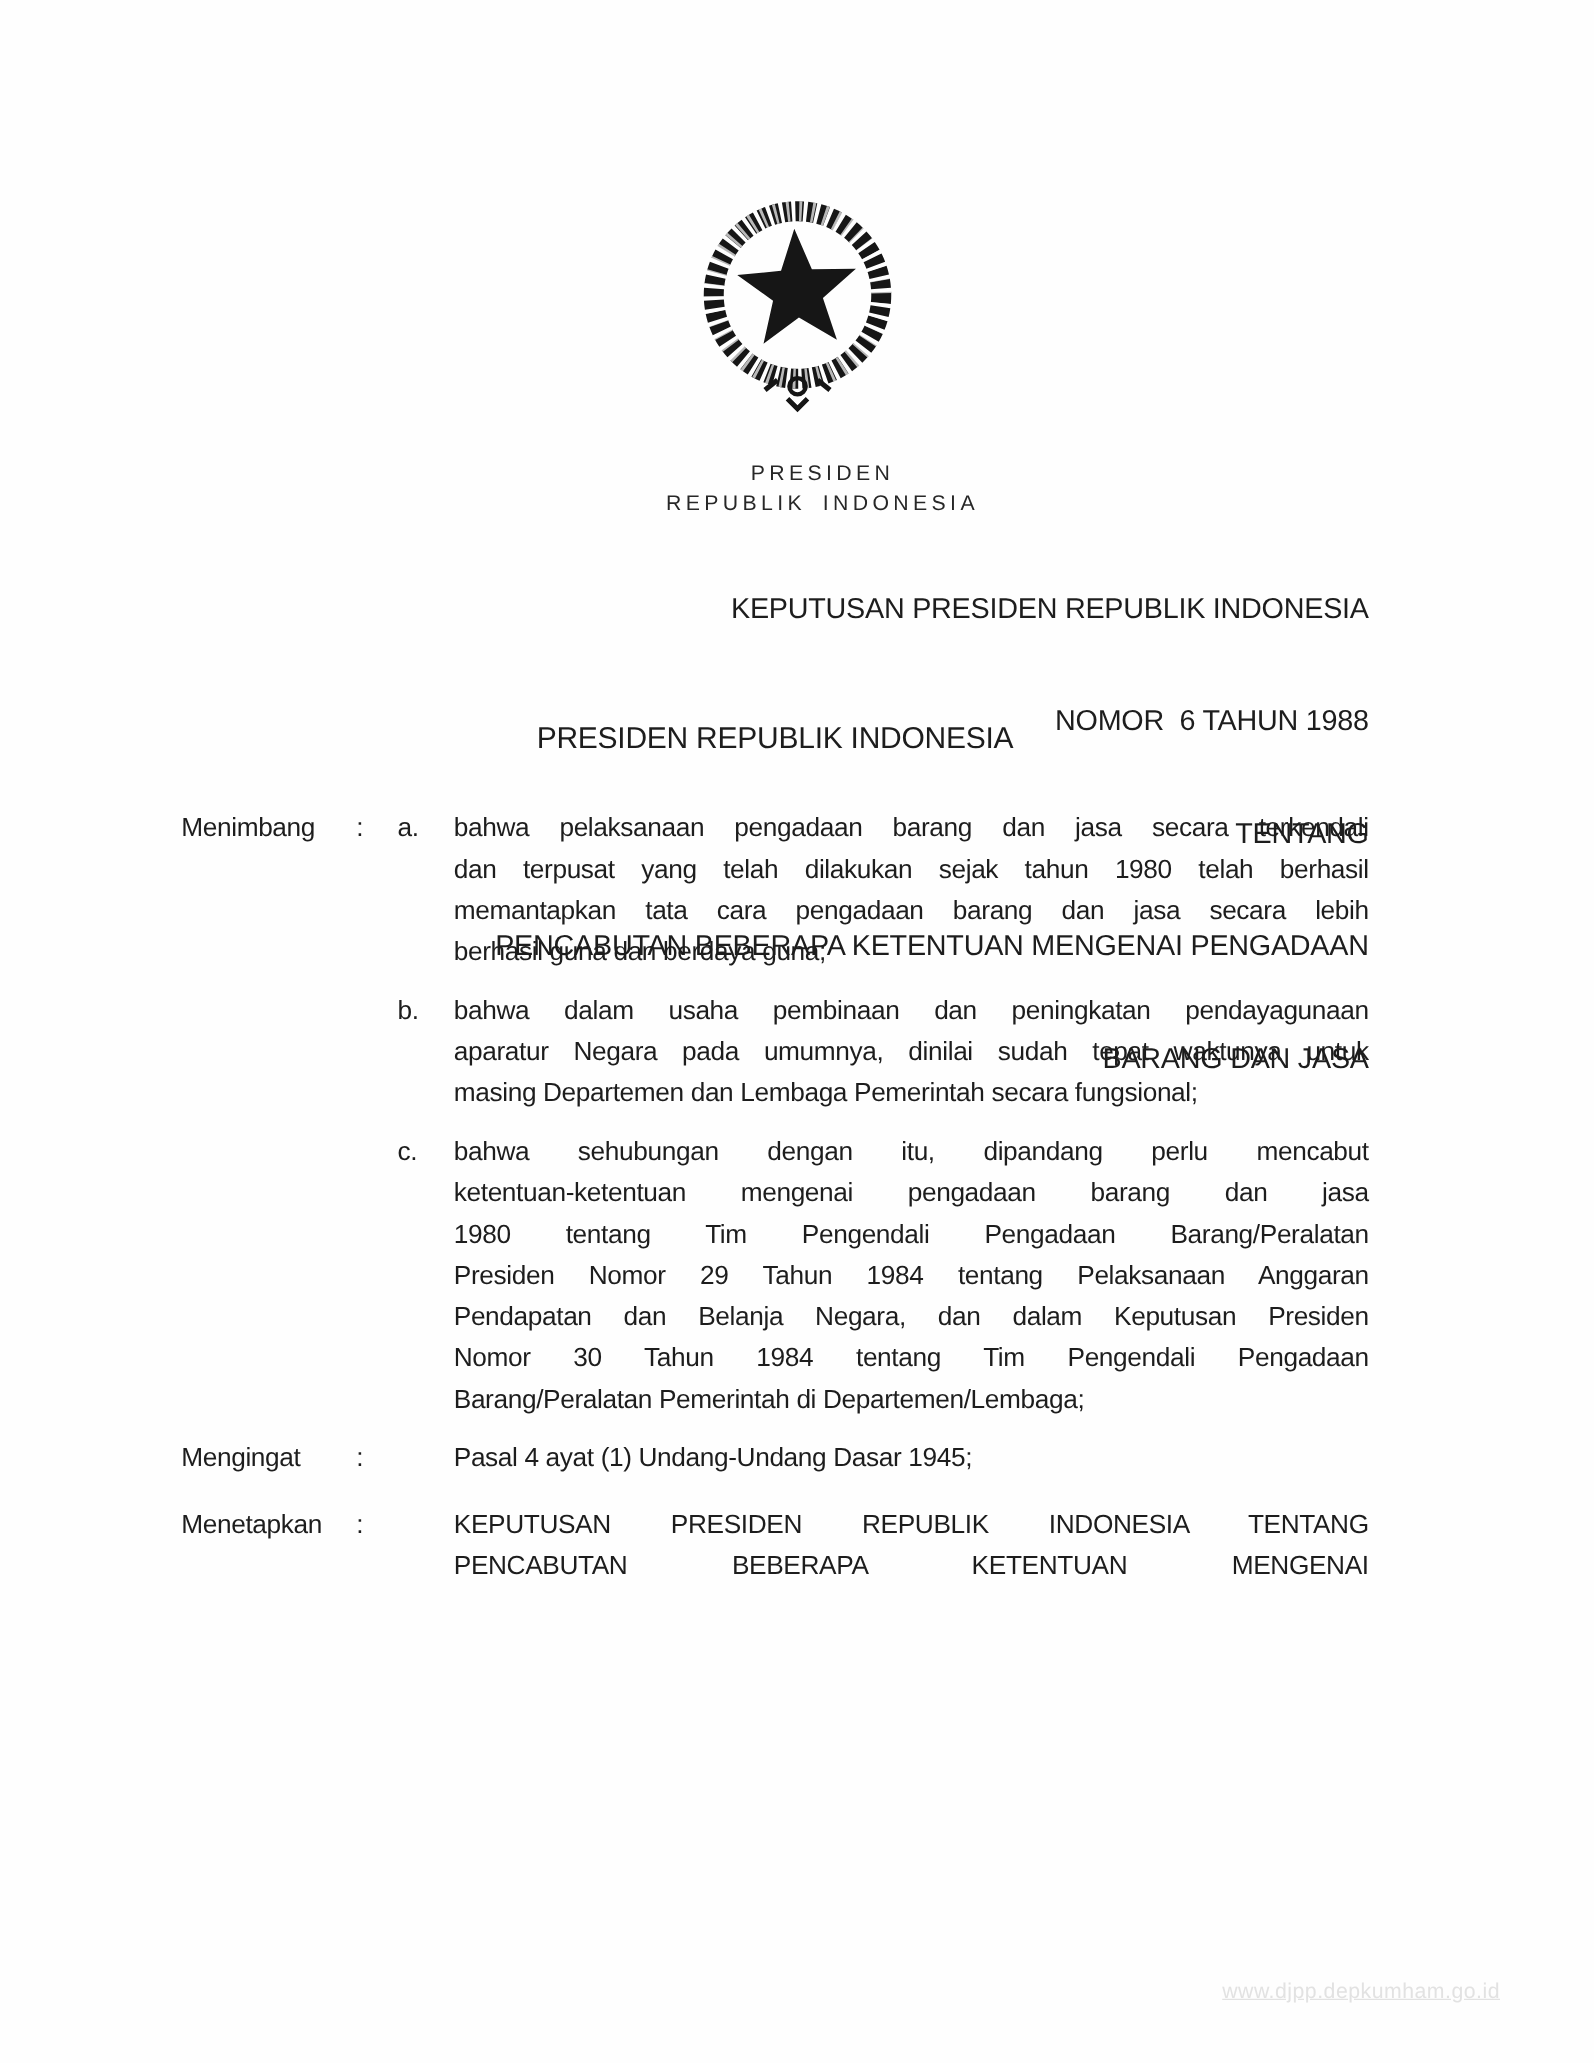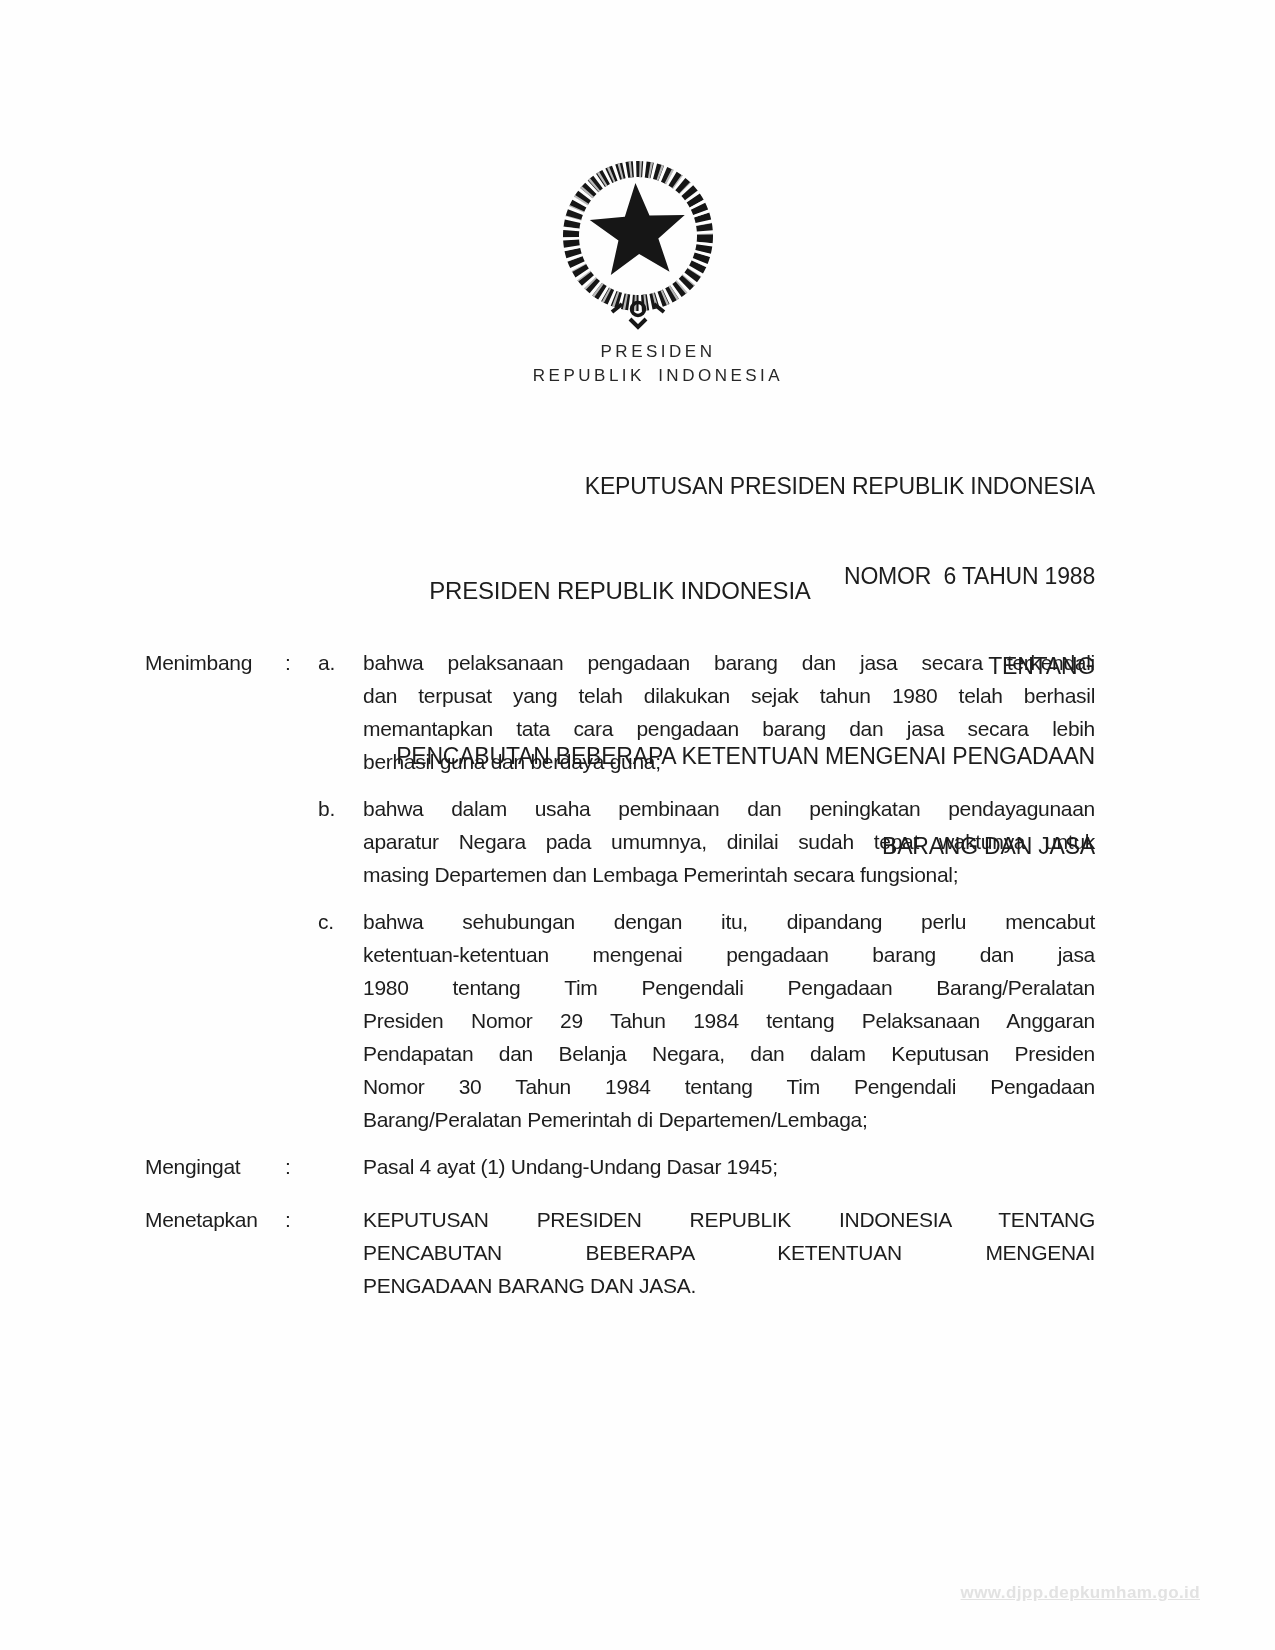--- a/index.html
+++ b/index.html
@@ -10,21 +10,21 @@
     background:#fefefe;
     font-family:"Liberation Sans", sans-serif;
     color:#1d1d1d;
     overflow:hidden;
   }
 
   
   .letterhead { position:absolute; top:152px; left:0; width:100%; text-align:center; }
   .emblem-svg { display:inline-block; }
   .letterhead-caption {
-    margin-top:2px;
+    margin-top:28px;
     font-size:17px; line-height:24px;
     letter-spacing:3.5px; word-spacing:5px;
     color:#272727;
     padding-left:41px;
   }
 
   
   .title-block {
     position:absolute; top:411px; left:145px; width:950px;
     text-align:right; font-size:23px; line-height:30px;
@@ -53,21 +53,20 @@
   .mengingat-row  { margin-top:0px; }
   .memutuskan-row { margin-top:20px; text-align:center; }
   .menetapkan-row { margin-top:20px; }
 
   
   .watermark {
     position:absolute; top:1583px; right:75px;
     font-size:17px; letter-spacing:0.4px;
     color:#e2e2e2; text-decoration:underline;
     text-decoration-color:#e2e2e2;
-    font-weight:bold;
   }
 </style>
 </head>
 <body>
 
 <div class="page">
 
   <div class="letterhead">
     <svg class="emblem-svg" width="172" height="182" viewBox="0 0 172 182">
 
@@ -144,21 +143,20 @@
     </div>
 
 
     <div class="row menetapkan-row">
       <div class="cell-label">Menetapkan</div>
       <div class="cell-colon">:</div>
       <div class="cell-marker"></div>
       <div class="cell-text">
         <div class="jl">KEPUTUSAN PRESIDEN REPUBLIK INDONESIA TENTANG</div>
         <div class="jl">PENCABUTAN BEBERAPA KETENTUAN MENGENAI</div>
-        <div class="jl-last">PENGADAAN BARANG DAN JASA.</div>
       </div>
     </div>
 
   </div>
 
   <a class="watermark" href="#">www.djpp.depkumham.go.id</a>
 
 </div>
 
 </body></html>

